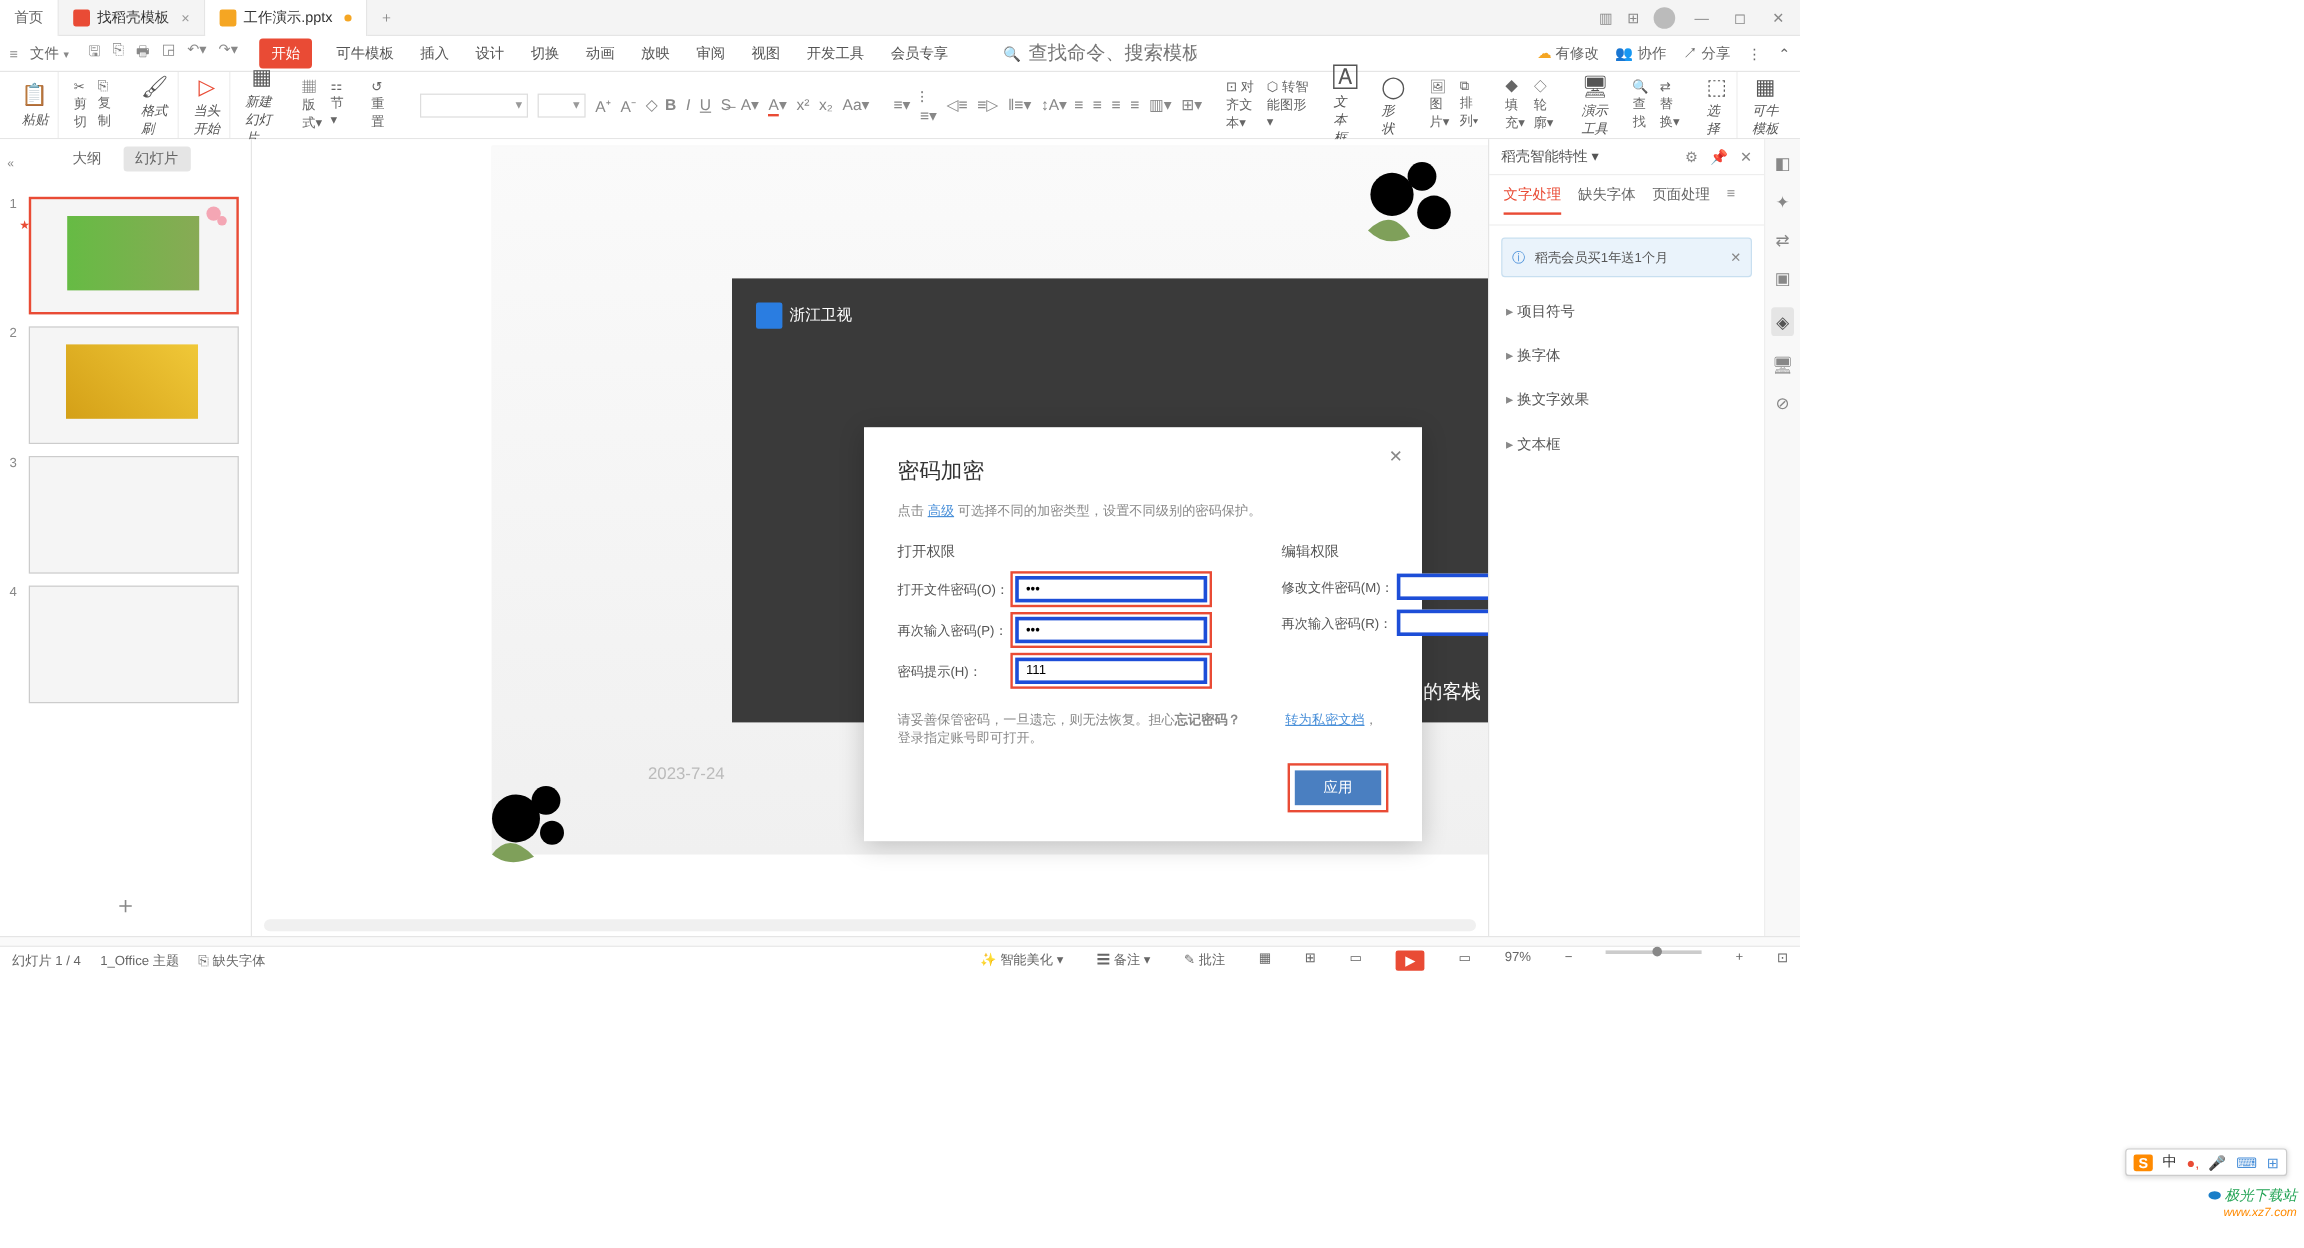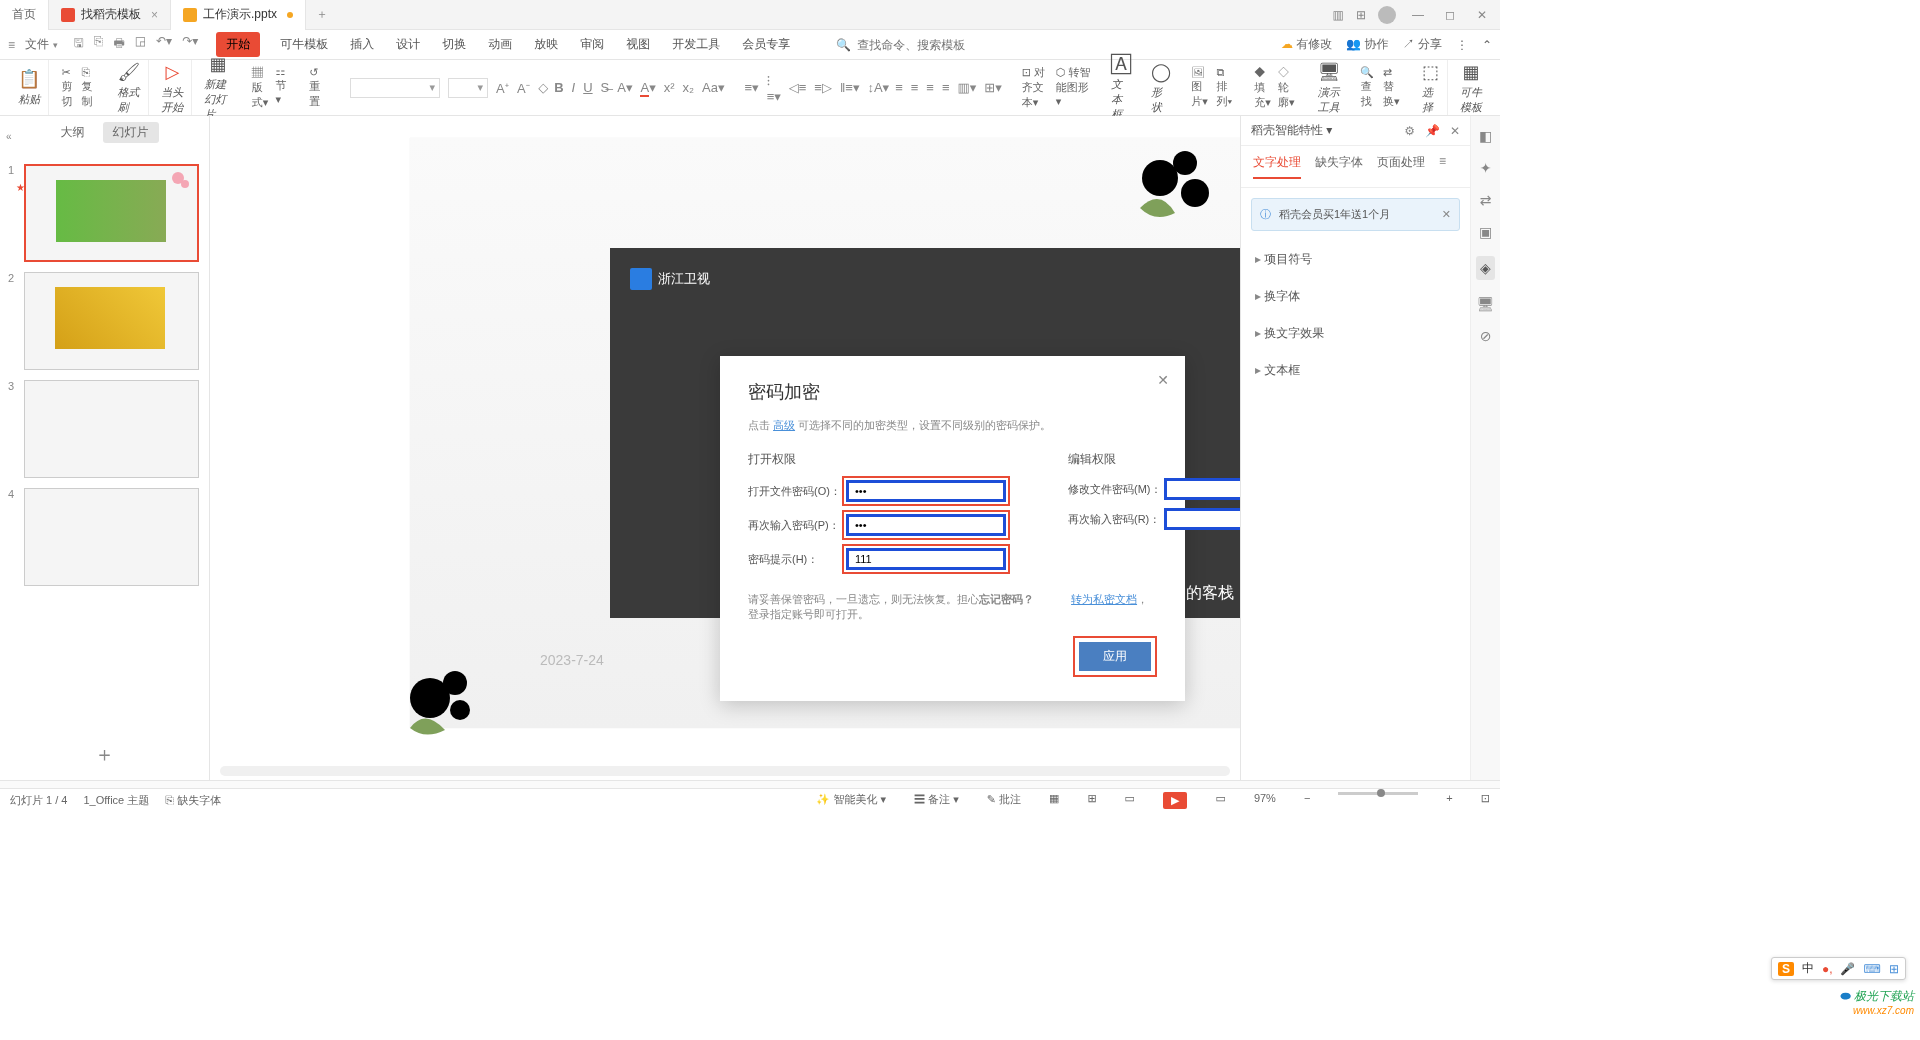--- a/index.html
+++ b/index.html
@@ -17,23 +17,23 @@
 .titlebar-right { margin-left: auto; display: flex; align-items: center; gap: 12px; padding-right: 8px; color: #888; }
 .win-btn { width: 20px; text-align: center; cursor: pointer; }
 .avatar-small { width: 18px; height: 18px; border-radius: 50%; background: #bbb; }
 
 
 .menubar { height: 30px; display: flex; align-items: center; padding: 0 8px; gap: 4px; border-bottom: 1px solid #e5e5e5; background: #fff; }
 .menu-file { display: flex; align-items: center; gap: 4px; color: #666; padding: 0 6px; }
 .toolbar-icons { display: flex; gap: 10px; color: #888; padding: 0 6px; }
 .menu-tabs { display: flex; gap: 18px; margin-left: 8px; }
 .menu-tab { color: #555; cursor: pointer; padding: 4px 2px; }
-.menu-tab.active { background: #e94b35; color: #000000; padding: 4px 10px; border-radius: 3px; }
+.menu-tab.active { background: #e94b35; color: #ffffff; padding: 4px 10px; border-radius: 3px; }
 .search-area { margin-left: 40px; display: flex; align-items: center; gap: 6px; color: #aaa; }
-.search-area input { border: none; outline: none; font-size: 12px; width: 140px; }
+.search-area input { border: none; outline: none; font-size: 16px; width: 140px; }
 .menubar-right { margin-left: auto; display: flex; align-items: center; gap: 14px; color: #666; }
 .cloud-icon { color: #f5a623; }
 
 
 .ribbon { height: 56px; display: flex; align-items: center; padding: 0 10px; border-bottom: 1px solid #e5e5e5; background: #fff; gap: 4px; }
 .ribbon-group { display: flex; flex-direction: column; align-items: center; justify-content: center; padding: 0 8px; height: 100%; }
 .ribbon-group.sep { border-right: 1px solid #eee; }
 .ribbon-label { font-size: 11px; color: #555; margin-top: 2px; font-style: italic; }
 .ribbon-icon-lg { font-size: 18px; color: #555; }
 .ribbon-row { display: flex; gap: 8px; align-items: center; color: #888; font-size: 13px; }
@@ -51,21 +51,21 @@
 .thumbs { flex: 1; overflow-y: auto; padding: 4px 8px; }
 .thumb-wrap { display: flex; gap: 6px; margin-bottom: 10px; }
 .thumb-num { font-size: 11px; color: #888; width: 10px; }
 .thumb { width: 175px; height: 98px; border: 1px solid #ccc; background: #f5f5f5; position: relative; }
 .thumb.active { border: 2px solid #e94b35; }
 .thumb-img { position: absolute; left: 30px; top: 14px; width: 110px; height: 62px; background: #6b8e4e; }
 .thumb-star { position: absolute; left: -10px; top: 16px; color: #e94b35; font-size: 10px; }
 .add-slide { text-align: center; padding: 12px; color: #888; font-size: 20px; cursor: pointer; }
 
 .canvas-area { flex: 1; background: #fff; position: relative; overflow: hidden; }
-.slide-canvas { position: absolute; left: 200px; top: 22px; width: 860px; height: 590px; background: #fff; box-shadow: 0 0 1px rgba(0,0,0,0.1); }
+.slide-canvas { position: absolute; left: 200px; top: 6px; width: 860px; height: 590px; background: #fff; box-shadow: 0 0 1px rgba(0,0,0,0.1); }
 .slide-bg { position: absolute; inset: 0; background: linear-gradient(#fafafa, #f0f0f0); }
 .flower-tl { position: absolute; top: 0; right: 30px; width: 120px; height: 100px; }
 .flower-bl { position: absolute; bottom: -20px; left: -30px; width: 120px; height: 100px; }
 .slide-photo { position: absolute; left: 200px; top: 110px; width: 640px; height: 370px; background: #3a3a3a; }
 .slide-date { position: absolute; left: 130px; bottom: 60px; color: #bbb; font-size: 14px; }
 .slide-page { position: absolute; left: 50%; bottom: 58px; transform: translateX(-50%); color: #888; font-size: 14px; }
 .slide-num { position: absolute; right: 100px; bottom: 58px; color: #888; font-size: 14px; }
 .canvas-scroll-h { position: absolute; bottom: 4px; left: 10px; right: 10px; height: 10px; background: #f0f0f0; border-radius: 5px; }
 
 .panel-right { width: 230px; background: #fff; border-left: 1px solid #e5e5e5; display: flex; flex-direction: column; }

